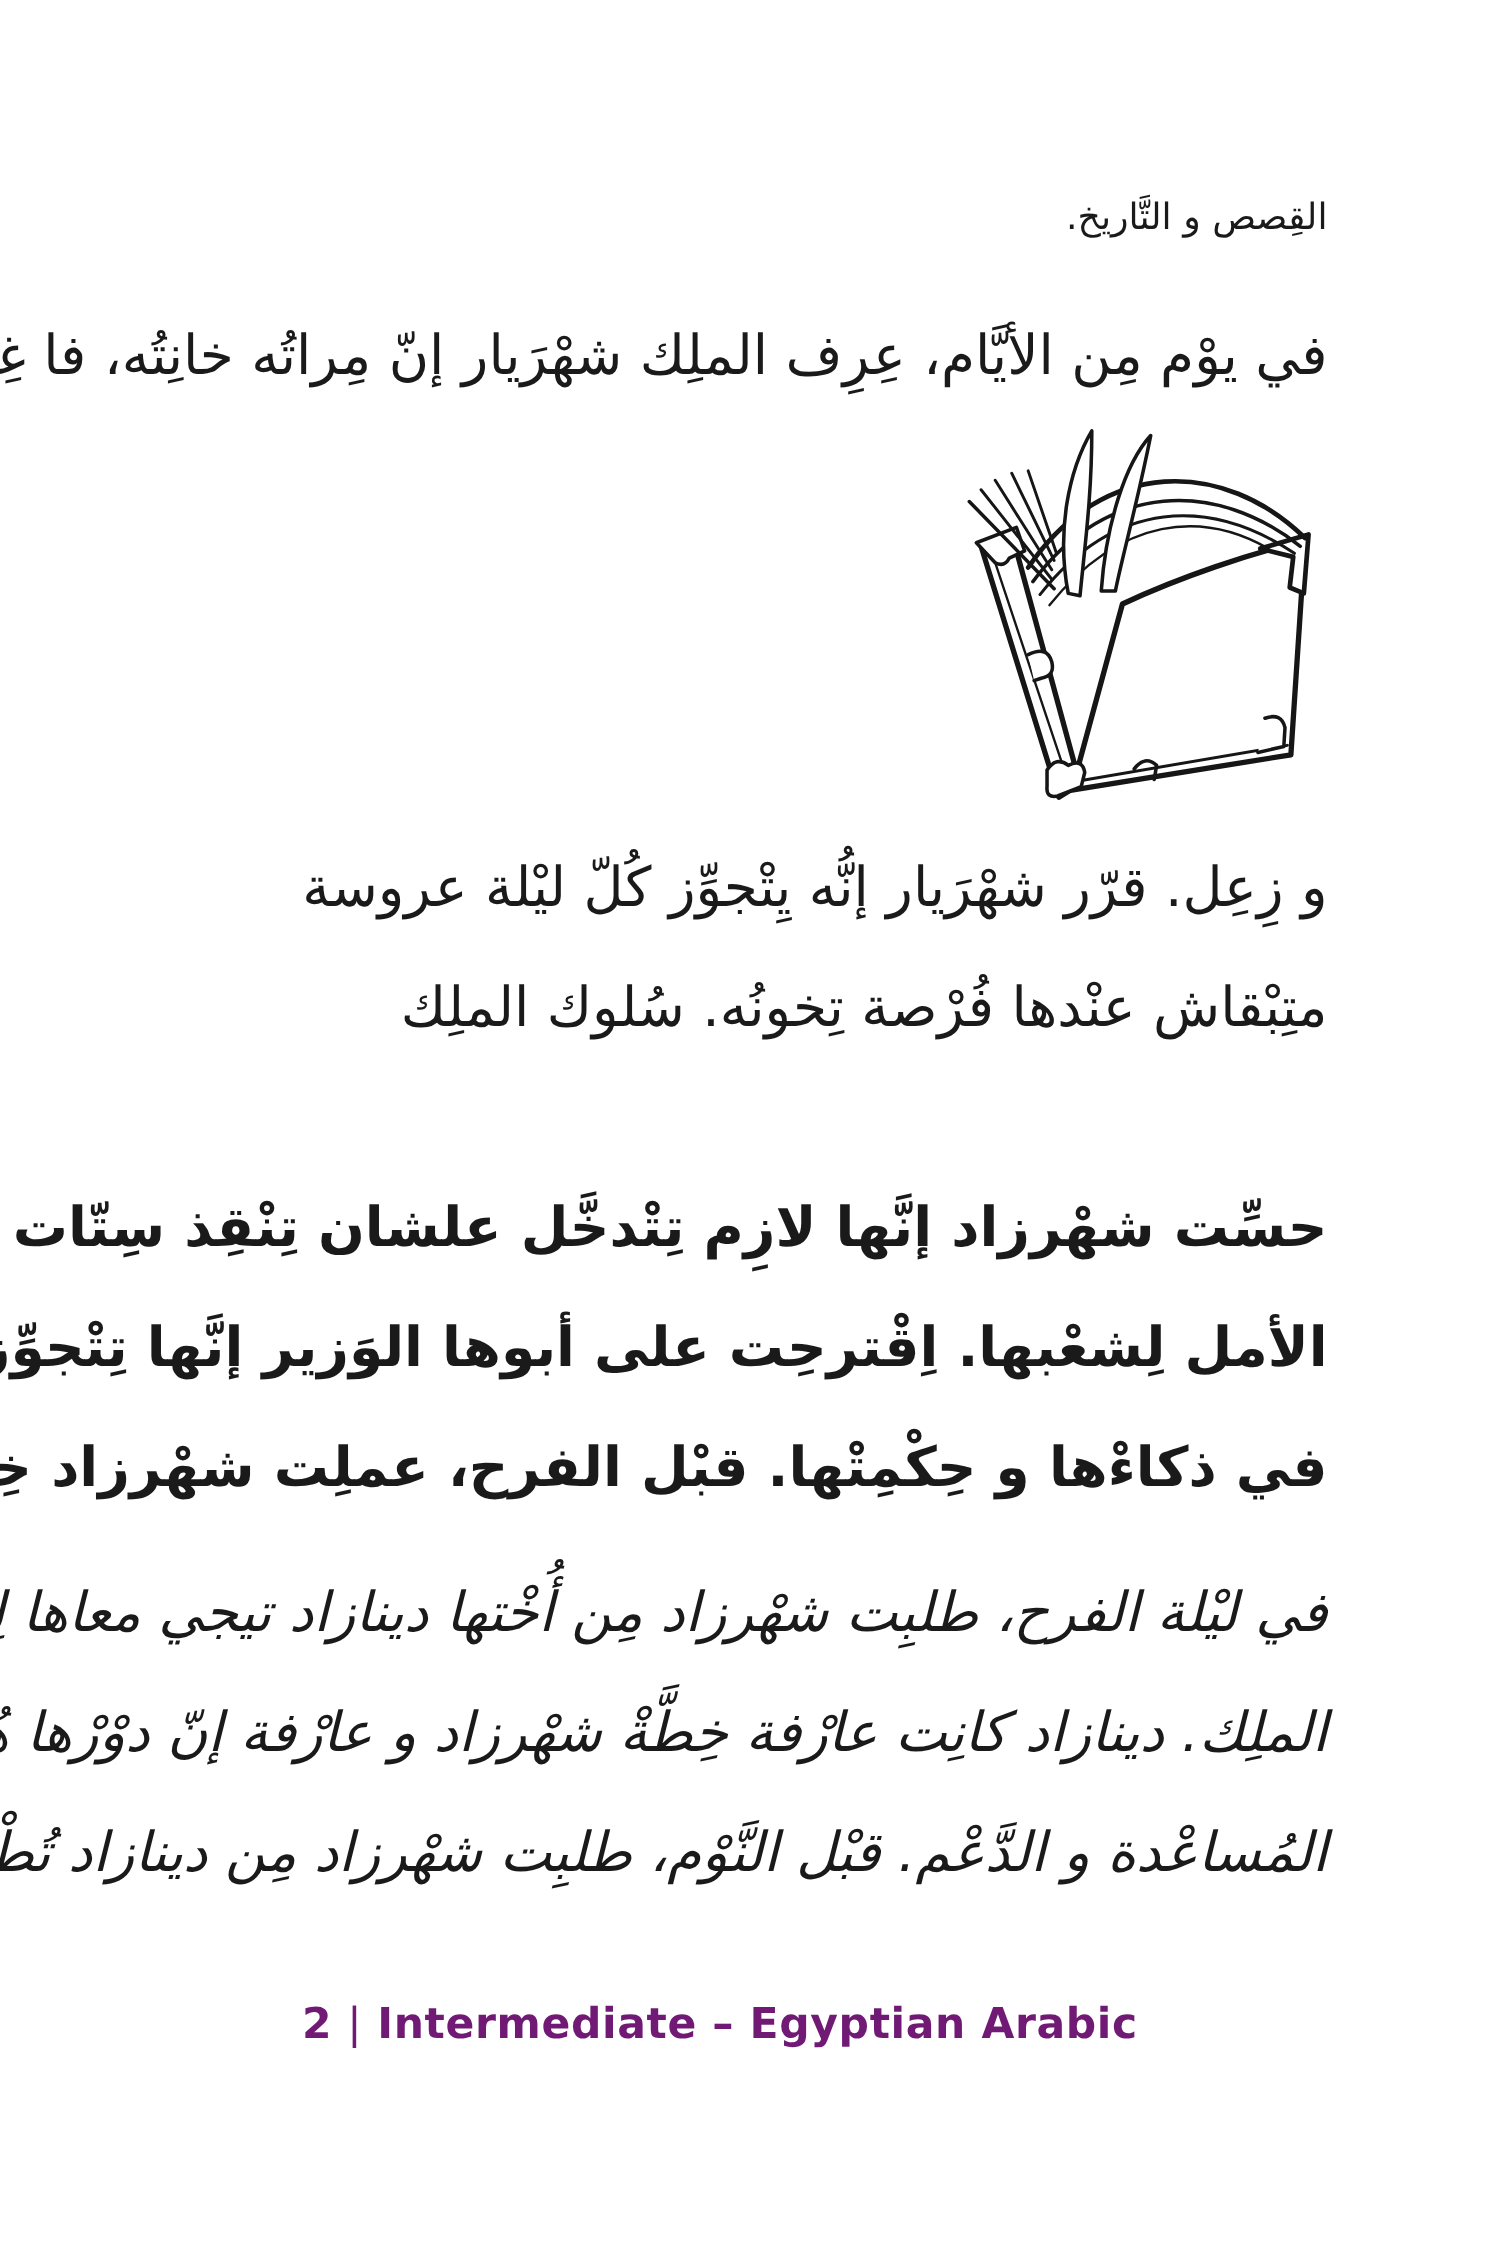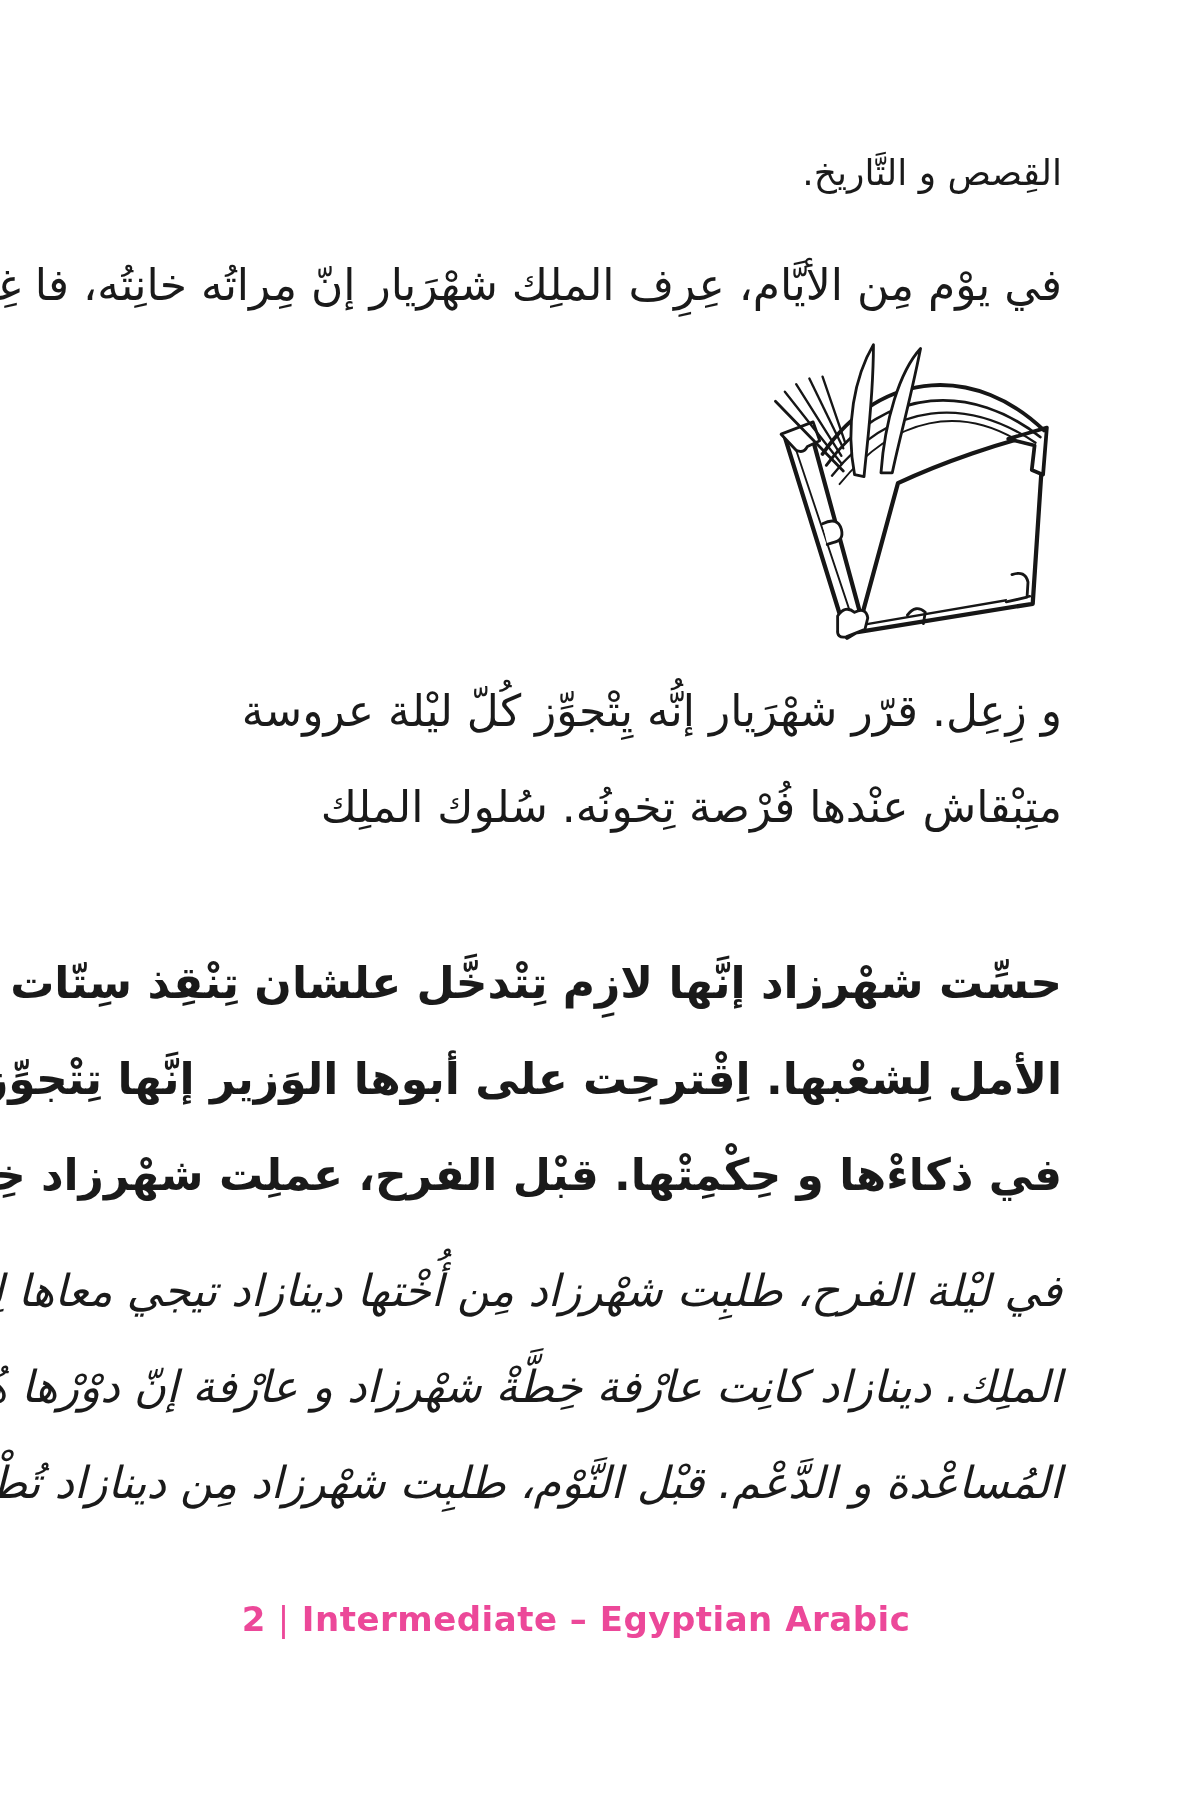--- a/index.html
+++ b/index.html
@@ -10,21 +10,21 @@
     font-family: "DejaVu Sans", sans-serif;
   }
   .page {
     direction: rtl;
     width: 1200px; height: 1800px;
     box-sizing: border-box;
     padding: 125px 138px 0 90px;
     color: #1a1a1a;
   }
   .title-line {
-    font-size: 36px;
+    font-size: 29px;
     line-height: 96px;
     text-align: right;
     white-space: nowrap;
   }
   .para { margin: 0; }
   .p1 { margin-top: 16px; }
   .p2 { margin-top: 80px; font-weight: bold; }
   .p3 { margin-top: 20px; font-style: italic; }
   .line {
     font-size: 44px;
@@ -46,21 +46,21 @@
   }
   .book-box svg {
     position: absolute;
     top: 6px; left: 0;
   }
   .beside { flex: 1 1 auto; min-width: 0; }
   .footer {
     direction: ltr;
     text-align: center;
     margin-top: 64px;
-    color: #ec4899;
+    color: #701a75;
     font-size: 34px;
     font-weight: bold;
     line-height: 48px;
     letter-spacing: 0.5px;
   }
   .footer .pnum { font-weight: 800; margin-right: 12px; }
   .footer .pdiv { font-weight: 400; margin-right: 12px; }
 </style>
 </head>
 <body>

